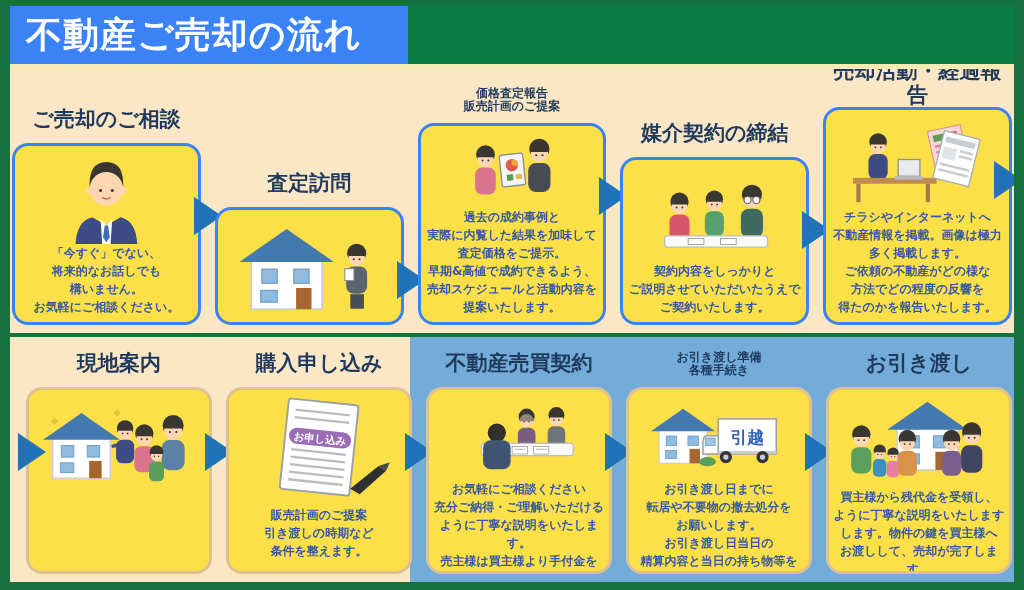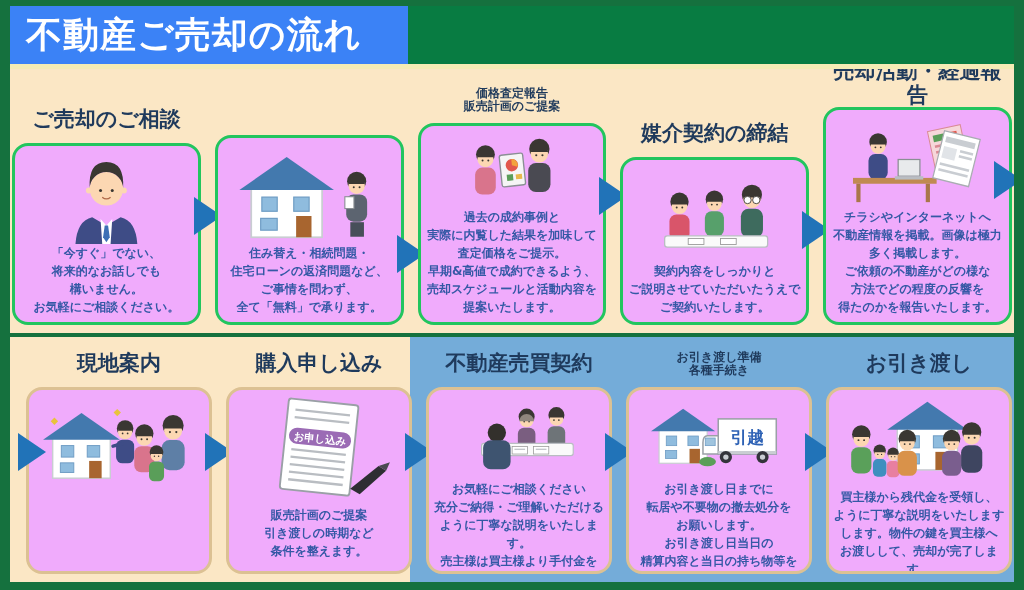--- a/index.html
+++ b/index.html
@@ -12,21 +12,21 @@
 
   .row { position:relative; display:flex; gap:14px; padding:4px 2px 8px; box-sizing:border-box; overflow:hidden; }
   .row1 { height:264px; background:#FBE7C5;align-items:flex-end; }
   .divider { height:4px; background:#15713E; }
   .row2 { height:245px; background:#FBE7C5;padding-left:16px; }
   .blue-region { position:absolute; left:400px; top:0; right:0; bottom:0; background:#74ACD9; }
 
   .step { position:relative; flex:1; display:flex; flex-direction:column; z-index:1; min-width:0; }
   .step-title { height:46px; flex:none; display:flex; align-items:center; justify-content:center; color:#1F3A5C; font-weight:bold; font-size:21px; line-height:1.12; white-space:pre-line; text-align:center; }
   .step-title.t2 { font-size:12px; }
-  .card { flex:1; background:#f0abfc; border:3px solid #22c55e; border-radius:16px; display:flex; flex-direction:column; padding:6px 4px; overflow:hidden; }
+  .card { flex:1; background:#fde047; border:3px solid #3b82f6; border-radius:16px; display:flex; flex-direction:column; padding:6px 4px; overflow:hidden; }
   .row2 .card { border-color:#DCC193; }
   .ill { width:100%; flex:none; display:block; }
   .desc { flex:1; display:flex; align-items:center; justify-content:center; text-align:center; color:#3458A5; font-weight:bold; font-size:12px; line-height:1.5; white-space:pre-line; }
 
   .arrow { position:absolute; width:0; height:0; border-top:19px solid transparent; border-bottom:19px solid transparent; border-left:28px solid #2173B8; z-index:3; }
   .row1 .arrow { top:100px; right:-21px; }
   .row2 .arrow { top:92px; right:-21px; }
   .arrow.exit { right:-10px; }
   .arrow.entry { right:auto; left:-8px; }
 </style>
@@ -81,31 +81,28 @@
         </svg>
         <div class="desc">「今すぐ」でない、
 将来的なお話しでも
 構いません。
 お気軽にご相談ください。</div>
       </div>
       <div class="arrow"></div>
     </div>
 
     <div class="step">
+      <div class="step-title">査定訪問</div>
       <div class="card">
         <svg class="ill" style="height:100px" viewBox="0 0 170 110">
           <use href="#house" transform="translate(60,48) scale(1.3)"></use>
           <use href="#psn" transform="translate(137,62)" style="color:#5C6470"></use>
           <rect x="124" y="58" width="10" height="13" fill="#FFFFFF" stroke="#8A8F94" stroke-width="1.2"></rect>
           <rect x="130" y="86" width="15" height="16" fill="#474F59"></rect>
         </svg>
-        <div class="desc">住み替え・相続問題・
-住宅ローンの返済問題など、
-ご事情を問わず、
-全て「無料」で承ります。</div>
       </div>
       <div class="arrow"></div>
     </div>
 
     <div class="step">
       <div class="step-title t2">価格査定報告
 販売計画のご提案</div>
       <div class="card">
         <svg class="ill" style="height:76px" viewBox="0 0 170 110">
           <use href="#psn" transform="translate(46,60) scale(1.3)" style="color:#D9748C"></use>

